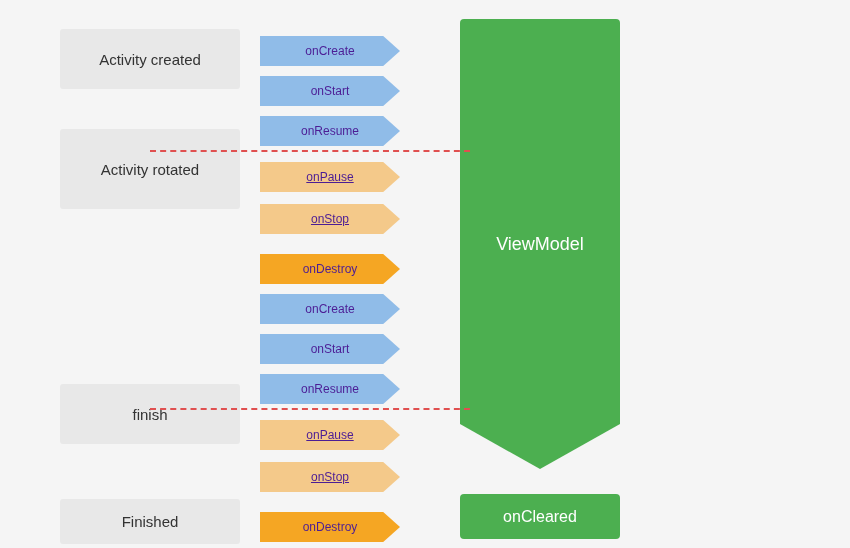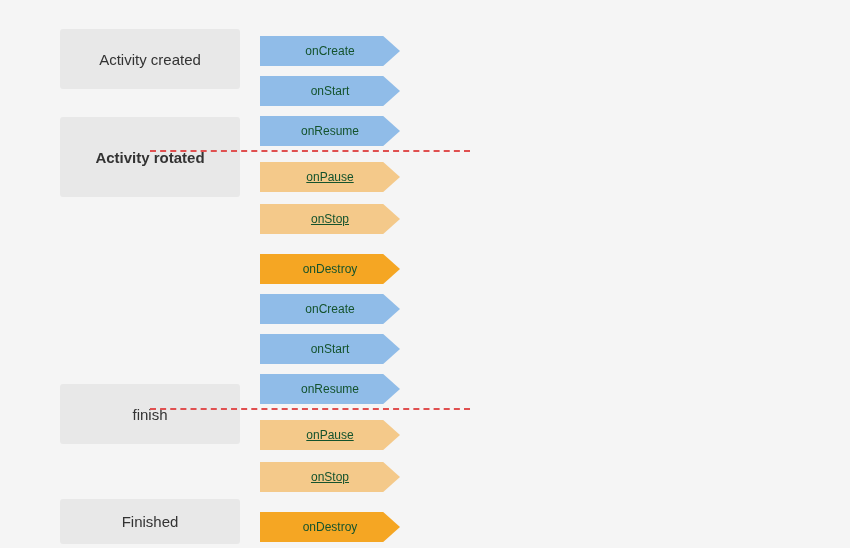--- a/index.html
+++ b/index.html
@@ -46,21 +46,21 @@
       flex-shrink: 0;
     }
 
     
     .arrow {
       position: absolute;
       display: flex;
       align-items: center;
       justify-content: center;
       font-size: 12px;
-      color: #14532d;
+      color: #4c1d95;
       font-family: Arial, sans-serif;
       clip-path: polygon(0 0, 88% 0, 100% 50%, 88% 100%, 0 100%);
       width: 140px;
       height: 30px;
     }
 
     .arrow-blue {
       background: #90bce8;
     }
 
@@ -113,21 +113,21 @@
   </style>
 </head>
 <body>
 
 <div class="diagram">
 
   <div class="labels-col">
     <div class="label-box" style="top: 15px; height: 60px; left: 10px; right: 10px;">
       <span>Activity created</span>
     </div>
-    <div class="label-box" style="top: 103px; height: 80px; left: 10px; right: 10px; font-weight: bold;">
+    <div class="label-box" style="top: 115px; height: 80px; left: 10px; right: 10px;">
       <span>Activity rotated</span>
     </div>
     <div class="label-box" style="top: 370px; height: 60px; left: 10px; right: 10px;">
       <span>finish</span>
     </div>
     <div class="label-box" style="top: 485px; height: 45px; left: 10px; right: 10px;">
       <span>Finished</span>
     </div>
   </div>
 
@@ -179,13 +179,23 @@
 
     <div class="arrow arrow-light-orange" style="position:absolute; top:448px; left:10px;">
       <span>onStop</span>
     </div>
 
     <div class="arrow arrow-orange" style="position:absolute; top:490px; left:10px;">
       <span>onDestroy</span>
     </div>
   </div>
 
+  <div class="viewmodel-col" style="position:relative; margin-left:10px;">
+
+    <div class="viewmodel-bar" style="top: 5px; left: 0; right: 0; height: 450px; clip-path: polygon(0 0, 100% 0, 100% 90%, 50% 100%, 0 90%);">
+      <span>ViewModel</span>
+    </div>
+
+    <div class="oncleared-box" style="top: 480px; left: 0; right: 0; height: 45px;">
+      <span>onCleared</span>
+    </div>
+  </div>
 </div>
 
 </body></html>

